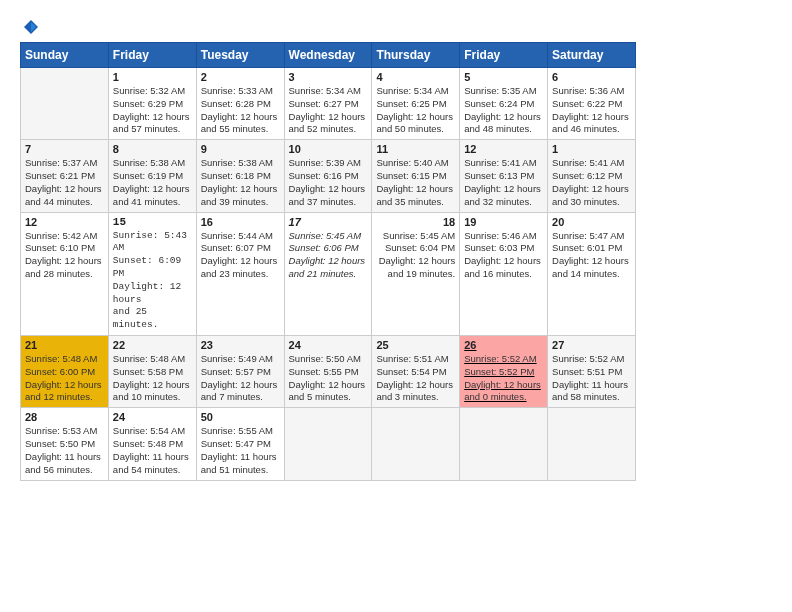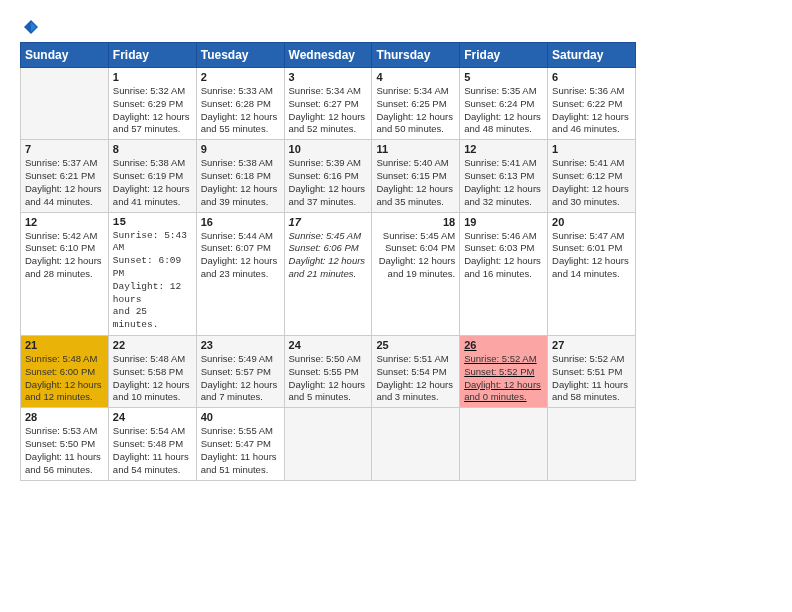--- a/index.html
+++ b/index.html
@@ -253,21 +253,21 @@
         <tr>
           <td style="background: rgb(255, 255, 255);">
             <span class="day-num">28</span>
             <div class="day-info">Sunrise: 5:53 AM<br>Sunset: 5:50 PM<br>Daylight: 11 hours<br>and 56 minutes.</div>
           </td>
           <td style="background: rgb(255, 255, 255);">
             <span class="day-num">24</span>
             <div class="day-info">Sunrise: 5:54 AM<br>Sunset: 5:48 PM<br>Daylight: 11 hours<br>and 54 minutes.</div>
           </td>
           <td style="background: rgb(255, 255, 255);">
-            <span class="day-num">40</span>
+            <span class="day-num">50</span>
             <div class="day-info">Sunrise: 5:55 AM<br>Sunset: 5:47 PM<br>Daylight: 11 hours<br>and 51 minutes.</div>
           </td>
           <td class="empty"></td>
           <td class="empty"></td>
           <td class="empty"></td>
           <td class="empty"></td>
         </tr>
       </tbody>
   </table>
 </div>

